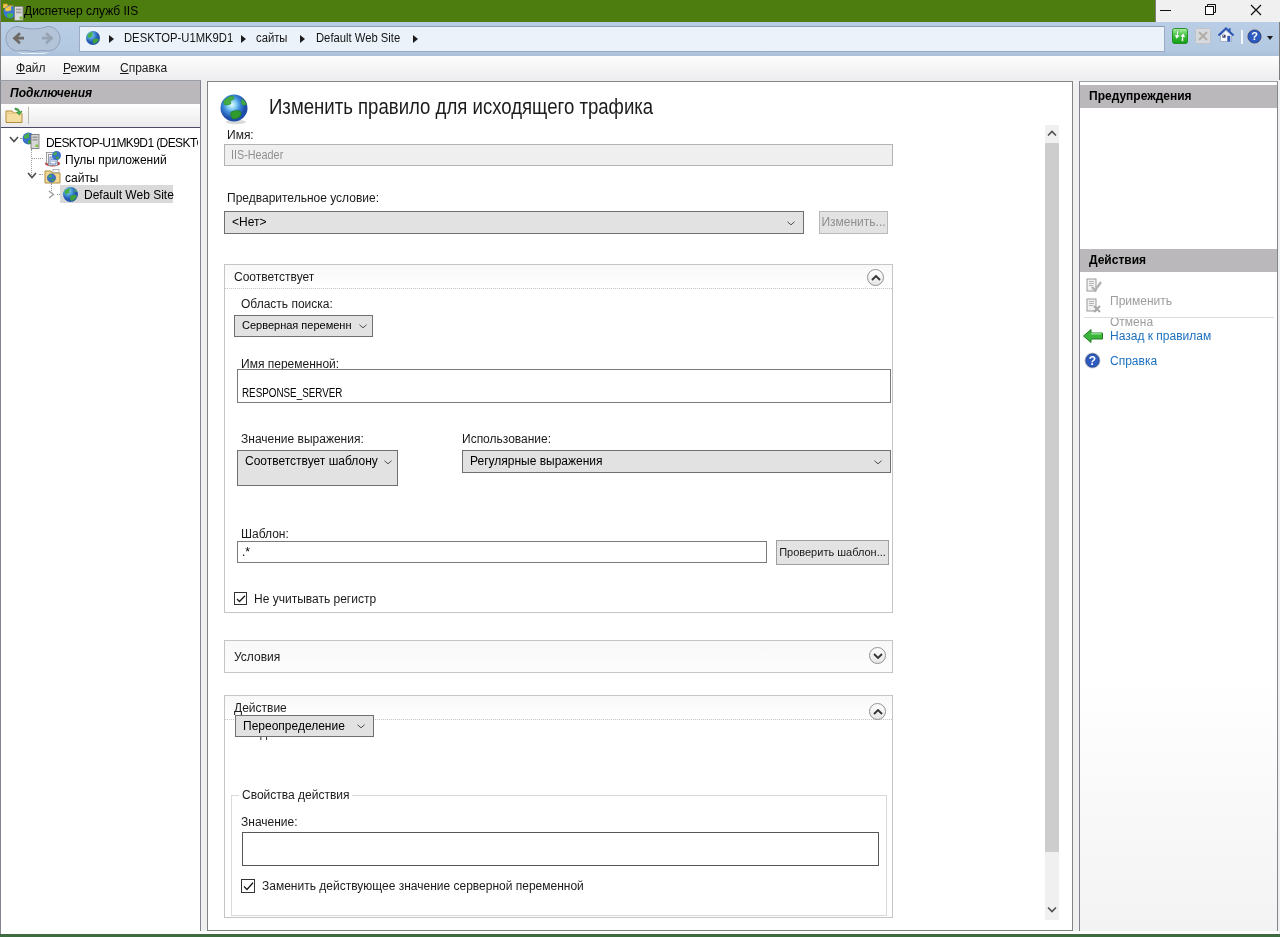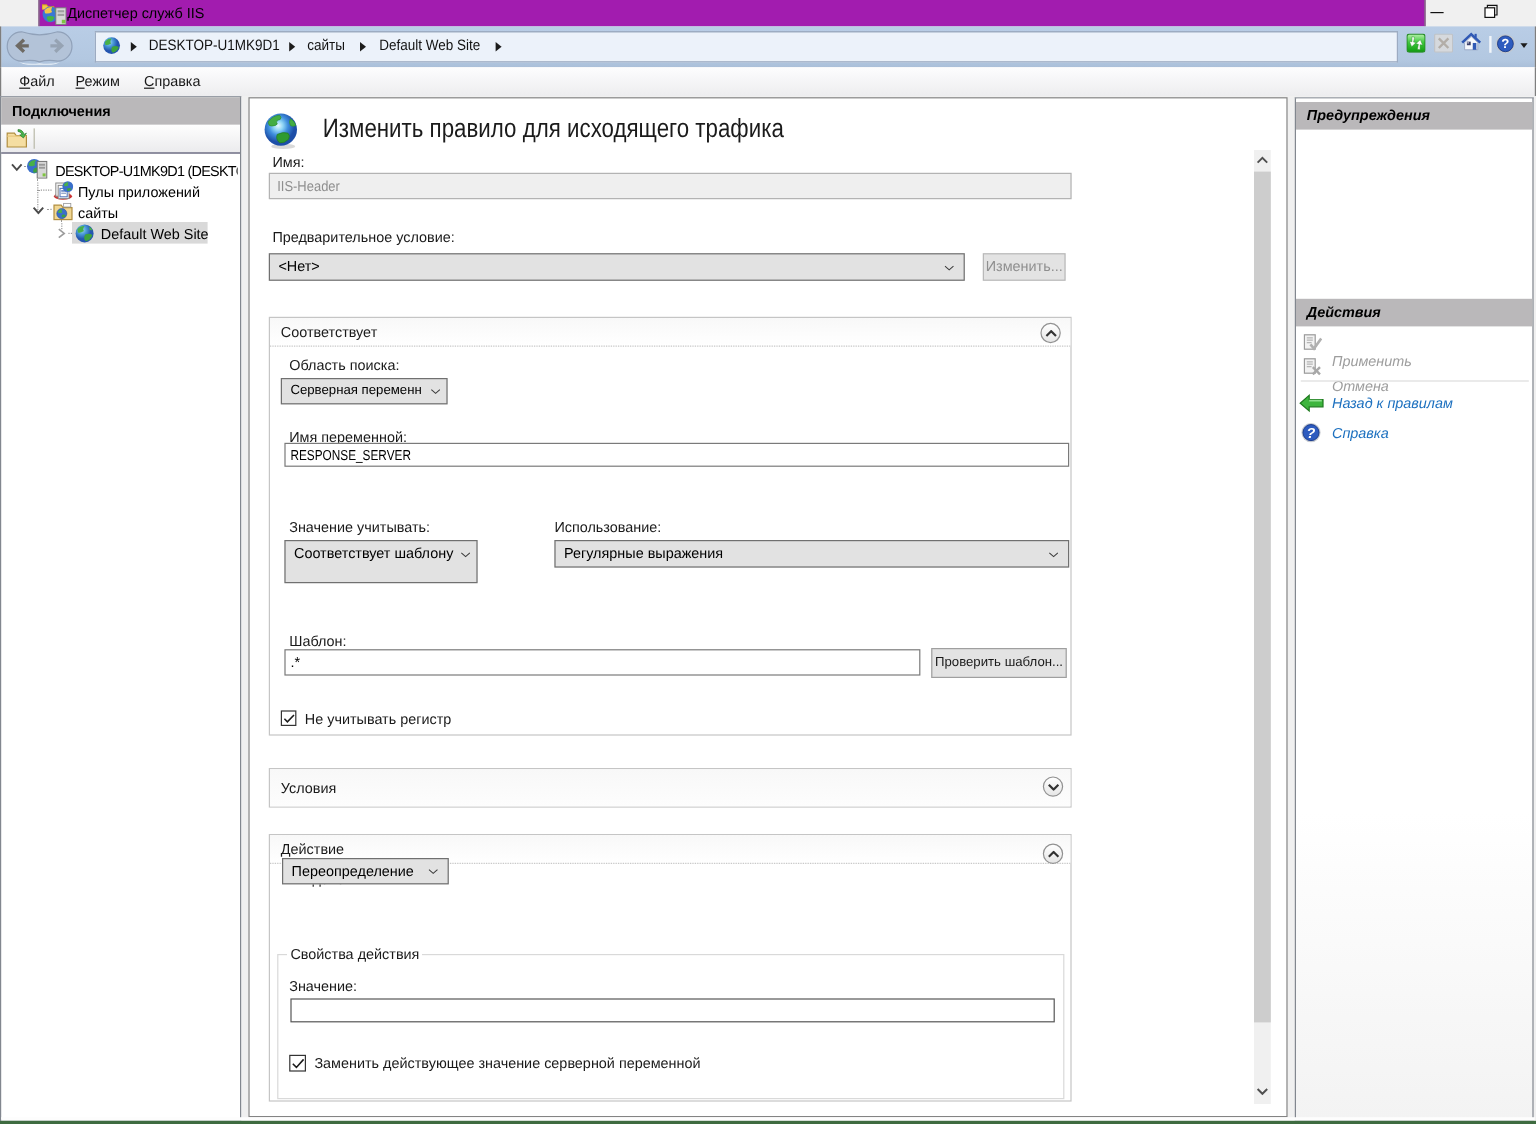--- a/index.html
+++ b/index.html
@@ -1,58 +1,58 @@
 <!DOCTYPE html>
 <html><head><meta charset="utf-8">
 <style>
 *{margin:0;padding:0;box-sizing:border-box;}
 html,body{width:1280px;height:937px;overflow:hidden;}
 body{font-family:"Liberation Sans",sans-serif;font-size:12px;color:#1a1a1a;background:#f0f0f0;position:relative;}
 .abs{position:absolute;}
 
-#titlebar{left:0;top:0;width:1156px;height:22px;background:#a21caf;border-left:1px solid #7e7e7e;border-right:1px solid #7e7e7e;margin-left:32px;}
+#titlebar{left:0;top:0;width:1156px;height:22px;background:#4d7c0f;border-left:1px solid #7e7e7e;border-right:1px solid #7e7e7e;}
 #titlebar .t{position:absolute;left:26px;top:4px;font-size:12px;color:#000;}
 
 #navbar{left:0;top:22px;width:1280px;height:34px;background:linear-gradient(#b9cde6,#b3c8e1 80%,#aabfd9);border-left:1px solid #7e7e7e;border-right:1px solid #7e7e7e;}
 #addrbar{position:absolute;left:78px;top:4px;width:1086px;height:26px;background:#ecf2fa;border:1px solid #9cabc2;border-top-color:#8d9db5;}
 .crumb{position:absolute;top:9px;font-size:12.5px;color:#121212;white-space:nowrap;transform:scaleX(0.9);transform-origin:left top;}
 .csep{position:absolute;top:13px;width:0;height:0;border-left:5px solid #1c1c1c;border-top:4px solid transparent;border-bottom:4px solid transparent;}
 
 #menubar{left:0;top:56px;width:1280px;height:24px;background:linear-gradient(#fdfdfe,#ededef);border-left:1px solid #7e7e7e;border-right:1px solid #7e7e7e;}
 #menubar span{position:absolute;top:5px;font-size:12px;color:#1a1a1a;}
 #menubar u{text-decoration:underline;}
 
 #leftpanel{left:0;top:80px;width:201px;height:854px;background:#fff;border:1px solid #82878f;border-top-color:#999ea6;}
 #lph{position:absolute;left:0;top:0;width:199px;height:23px;background:#bab8ba;}
-#lph b{position:absolute;left:9px;top:5px;font-size:12px;color:#000;}
+#lph b{position:absolute;left:9px;top:5px;font-size:12px;color:#000;font-style:italic;}
 #lptb{position:absolute;left:0;top:23px;width:199px;height:24px;background:linear-gradient(#fefefe,#ebebed);border-bottom:1px solid #4a4a66;}
 .treetxt{position:absolute;font-size:12px;color:#000;white-space:nowrap;}
 
 #main{left:207px;top:81px;width:866px;height:850px;background:#fff;border:1px solid #838383;}
 #mtitle{position:absolute;left:269px;top:94px;font-size:22px;color:#1b1b1b;white-space:nowrap;transform:scaleX(0.845);transform-origin:left top;}
 label{position:absolute;font-size:12px;color:#1a1a1a;white-space:nowrap;}
-.input{position:absolute;background:#fff;border:1px solid #7a7a7a;font-size:12px;color:#000;padding:2px 4px;line-height:15px;}
+.input{position:absolute;background:#fff;border:1px solid #7a7a7a;font-size:12px;color:#000;padding:16px 4px;line-height:15px;}
 .input-dis{position:absolute;background:#efefef;border:1px solid #b3b3b3;font-size:12px;color:#8f8f8f;padding:3px 6px;line-height:14px;}
 .combo{position:absolute;background:#e2e2e2;border:1px solid #707070;font-size:12px;color:#000;padding:3px 0 0 7px;white-space:nowrap;overflow:hidden;}
 .combochev{position:absolute;width:8px;height:5px;}
 .btn{position:absolute;background:#e3e3e3;border:1px solid #9f9f9f;font-size:12px;color:#1a1a1a;text-align:center;}
 .btn-dis{position:absolute;background:#e3e3e3;border:1px solid #b9b9b9;font-size:12px;color:#8f8f8f;text-align:center;}
 .secbox{position:absolute;border:1px solid #c5c5c5;background:#fff;}
 .sechead{position:absolute;left:0;top:0;right:0;height:24px;background:linear-gradient(#f8f8f8,#fff);border-bottom:1px dotted #c9c9c9;}
 .sechead.nb{border-bottom:none;background:linear-gradient(#f8f8f8,#fdfdfd);}
 .sectitle{position:absolute;left:9px;top:5px;font-size:12px;color:#1a1a1a;}
 .circbtn{position:absolute;width:17px;height:17px;border-radius:50%;border:1px solid #919191;background:linear-gradient(#fff,#e6e6e6);}
 .cb{position:absolute;width:13px;height:13px;background:#fff;border:1px solid #333;}
 fieldset{position:absolute;border:1px solid #d9d9d9;}
 legend{font-size:12px;color:#1a1a1a;margin-left:7px;padding:0 3px;}
 
 #sbar{left:1045px;top:125px;width:14px;height:795px;background:#f0f0f0;}
 #sthumb{position:absolute;left:0;top:18px;width:14px;height:709px;background:#cdcdcd;}
 
-#rightpanel{left:1079px;top:81px;width:199px;height:853px;background:linear-gradient(#fff 70%,#f3f3f3);border:1px solid #82878f;border-top-color:#999ea6;font-style:italic;}
+#rightpanel{left:1079px;top:81px;width:199px;height:853px;background:linear-gradient(#fff 70%,#f3f3f3);border:1px solid #82878f;border-top-color:#999ea6;}
 .rph{position:absolute;left:0;width:197px;height:23px;background:#bab8ba;}
 .rph b{position:absolute;left:9px;top:4px;font-size:12px;color:#000;}
 .ybox{position:absolute;left:4px;width:190px;background:#ffffe1;border:1px solid #a5a5a5;font-size:12px;color:#000;}
 .ytext{position:absolute;left:23px;top:2px;line-height:15.5px;transform:scaleX(0.97);transform-origin:left top;}
 .ract{position:absolute;font-size:12px;white-space:nowrap;}
 .gray{color:#9d9d9d;margin-top:15px;}
 .link{color:#1c70bf;}
 #greenbar{left:0;top:934px;width:1280px;height:3px;background:#3e6b40;}
 #whitestrip{left:1px;top:931px;width:1278px;height:3px;background:#fdfdfd;}
 </style></head>
@@ -259,21 +259,21 @@
     </svg>
   </div>
 <label style="left:241px;top:297px">Область поиска:</label>
 <div class="combo" style="left:234px;top:315px;width:139px;height:22px;font-size:11px">Серверная переменн
   <svg class="combochev" style="right:5px;top:8px" width="9" height="5" viewBox="0 0 9 5">
       <path d="M0.5,0.5 L4.5,4 L8.5,0.5" stroke="#3c3c3c" fill="none"></path>
     </svg>
 </div>
 <label style="left:241px;top:357px">Имя переменной:</label>
 <div class="input" style="left:237px;top:369px;width:654px;height:20px"><span style="display:inline-block;transform:scaleX(0.82);transform-origin:left top">RESPONSE_SERVER</span></div>
-<label style="left:241px;top:432px">Значение учитывать:</label>
+<label style="left:241px;top:432px">Значение выражения:</label>
 <label style="left:462px;top:432px">Использование:</label>
 <div class="combo" style="left:237px;top:450px;width:161px;height:36px">Соответствует шаблону
   <svg class="combochev" style="right:5px;top:9px" width="9" height="5" viewBox="0 0 9 5">
       <path d="M0.5,0.5 L4.5,4 L8.5,0.5" stroke="#3c3c3c" fill="none"></path>
     </svg>
 </div>
 <div class="combo" style="left:462px;top:450px;width:429px;height:23px">Регулярные выражения
   <svg class="combochev" style="right:8px;top:9px" width="9" height="5" viewBox="0 0 9 5">
       <path d="M0.5,0.5 L4.5,4 L8.5,0.5" stroke="#3c3c3c" fill="none"></path>
     </svg>

